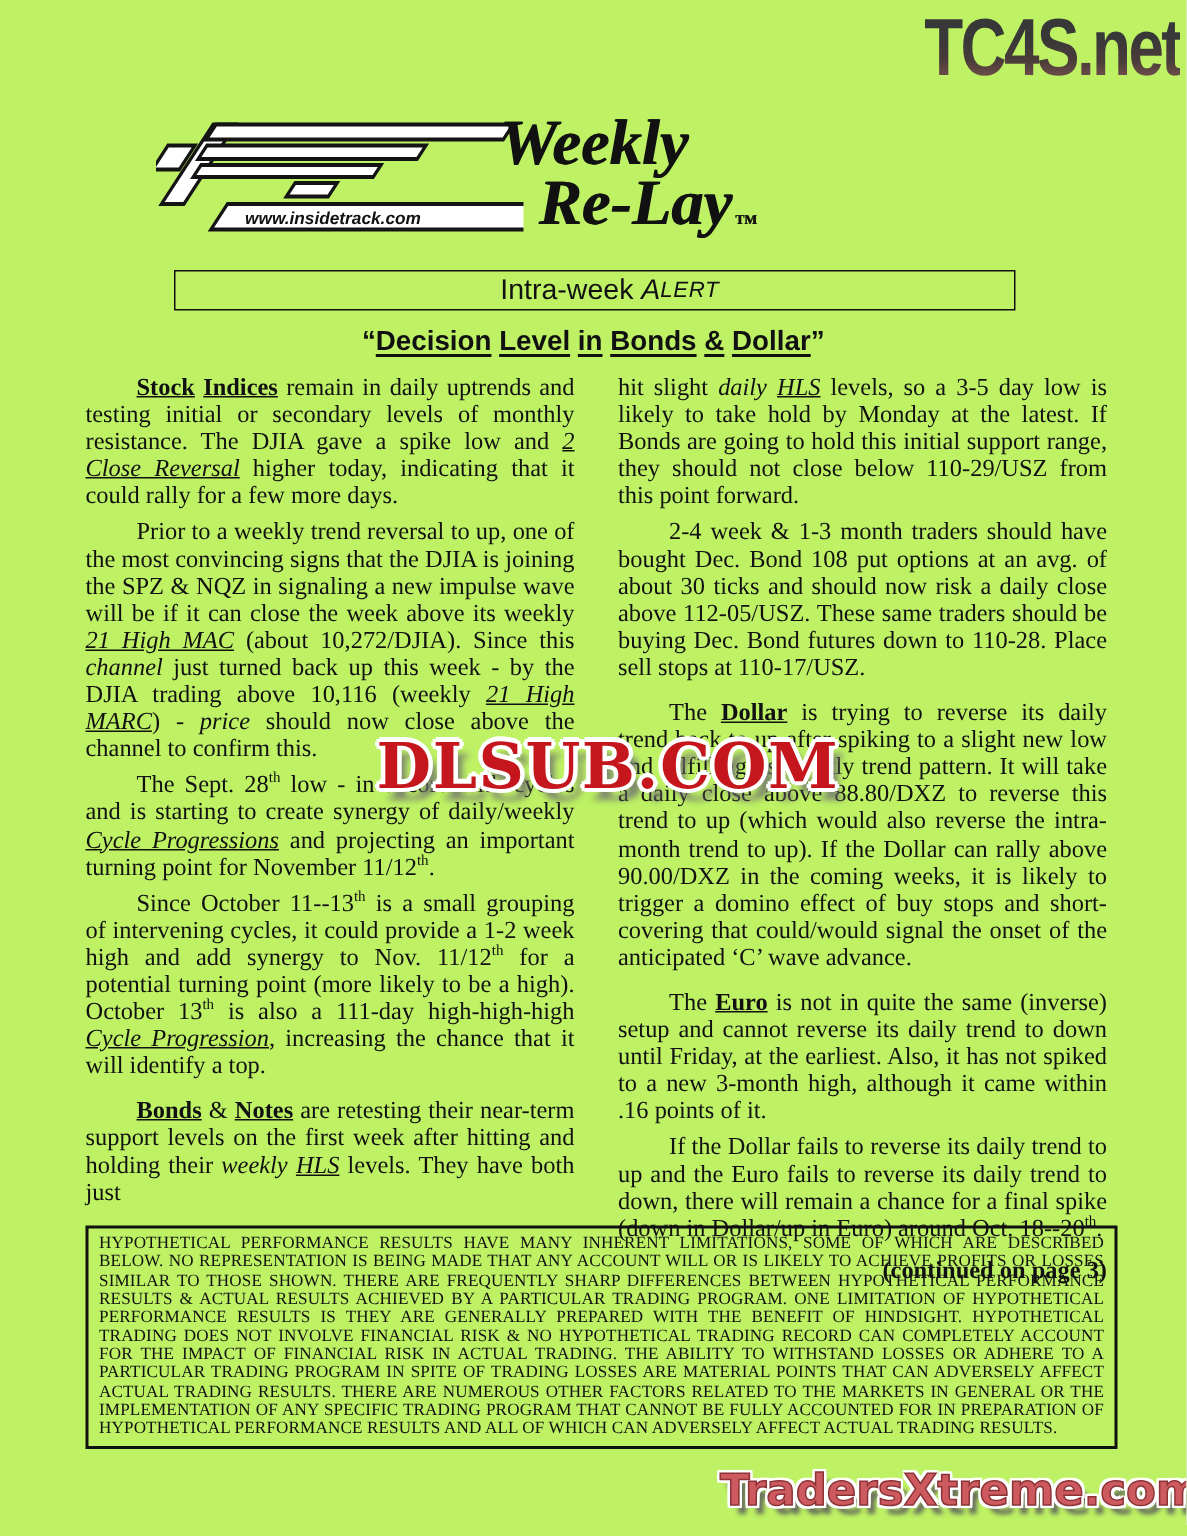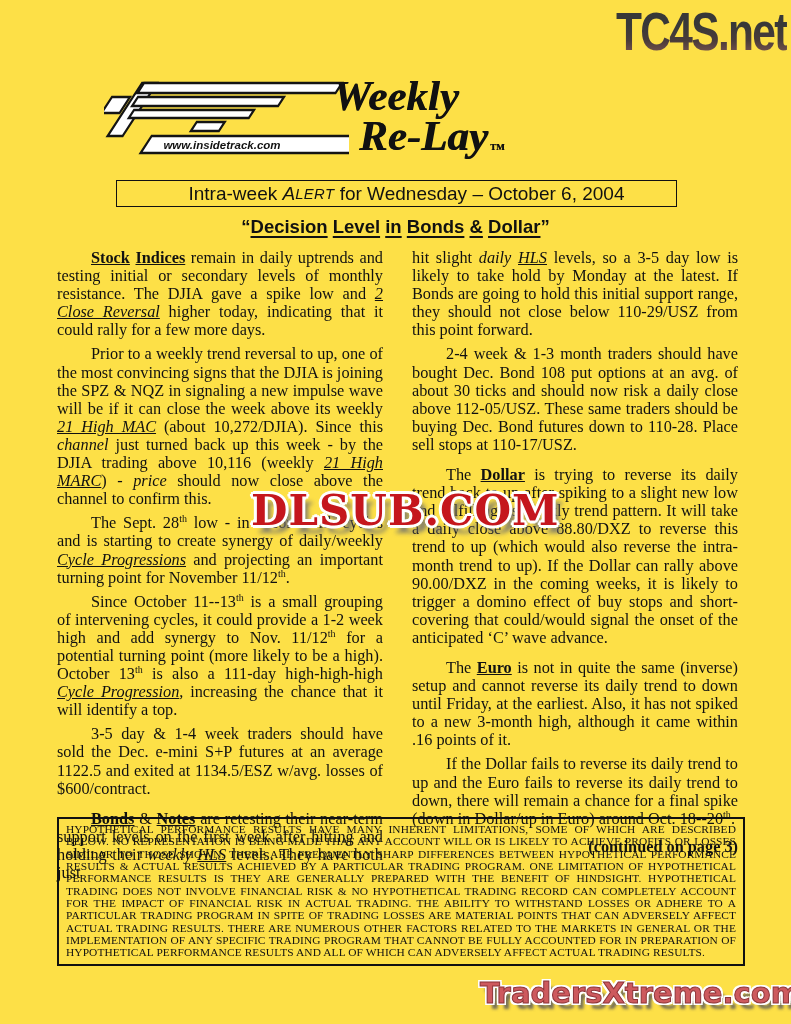--- a/index.html
+++ b/index.html
@@ -1,16 +1,16 @@
 <!DOCTYPE html>
 <html><head>
 <meta charset="utf-8">
 <style>
   html,body{margin:0;padding:0;background:#e8e8e8;}
-  .page{position:relative;width:791px;height:1024px;margin:0 auto;background:#fde047;overflow:hidden;
+  .page{position:relative;width:791px;height:1024px;margin:0 auto;background:#bef264;overflow:hidden;
         font-family:"Liberation Serif","DejaVu Serif",serif;color:#111;}
 
   
   .wm-top{position:absolute;top:0px;right:4px;font-family:"Liberation Sans","DejaVu Sans",sans-serif;
           font-weight:bold;font-size:50px;letter-spacing:-2px;transform:scale(.85,1.08);transform-origin:top right;
           color:#413734;}
   @supports (-webkit-background-clip:text){
     .wm-top{background:linear-gradient(#383838 40%,#4a3c3a 65%,#96625a 100%);
             -webkit-background-clip:text;background-clip:text;color:transparent;}
   }
@@ -86,31 +86,30 @@
       </g>
       <text x="118" y="69" text-anchor="middle" font-family="Liberation Sans, sans-serif" font-size="11.5" font-style="italic" font-weight="bold" fill="#111">www.insidetrack.com</text>
     </svg>
   </div>
 
   <div class="brand">
     <div class="l1">Weekly</div>
     <div class="l2"><span>Re-Lay</span><span class="tm">TM</span></div>
   </div>
 
-  <div class="banner"><span>Intra-week </span><span class="ri">A</span><span class="ri rsc">LERT</span><span> for Wednesday – October 6, 2004</span></div>
+  <div class="banner"><span>Intra-week </span><span class="ri">A</span><span class="ri rsc">LERT</span></div>
 
   <div class="headline"><span>“</span><span><span class="hw">Decision</span> <span class="hw">Level</span> <span class="hw">in</span> <span class="hw">Bonds</span> <span class="hw">&amp;</span> <span class="hw">Dollar</span></span><span>”</span></div>
 
   <div class="cols">
     <div class="col">
         <p class="indent"><span class="rb ru">Stock</span><span> </span><span class="rb ru">Indices</span><span> remain in daily uptrends and testing initial or secondary levels of monthly resistance. The DJIA gave a spike low and </span><span class="ri ru">2 Close Reversal</span><span> higher today, indicating that it could rally for a few more days.</span></p>
         <p class="indent"><span>Prior to a weekly trend reversal to up, one of the most convincing signs that the DJIA is joining the SPZ &amp; NQZ in signaling a new impulse wave will be if it can close the week above its weekly </span><span class="ri ru">21 High MAC</span><span> (about 10,272/DJIA). Since this </span><span class="ri">channel</span><span> just turned back up this week - by the DJIA trading above 10,116 (weekly </span><span class="ri ru">21 High MARC</span><span>) - </span><span class="ri">price</span><span> should now close above the channel to confirm this.</span></p>
         <p class="indent"><span>The Sept. 28</span><sup>th</sup><span> low - in accord with cycles and is starting to create synergy of daily/weekly </span><span class="ri ru">Cycle Progressions</span><span> and projecting an important turning point for November 11/12</span><sup>th</sup><span>.</span></p>
         <p class="indent"><span>Since October 11--13</span><sup>th</sup><span> is a small grouping of intervening cycles, it could provide a 1-2 week high and add synergy to Nov. 11/12</span><sup>th</sup><span> for a potential turning point (more likely to be a high). October 13</span><sup>th</sup><span> is also a 111-day high-high-high </span><span class="ri ru">Cycle Progression</span><span>, increasing the chance that it will identify a top.</span></p>
-        <p class="indent"><span>3-5 day &amp; 1-4 week traders should have sold the Dec. e-mini S+P futures at an average 1122.5 and exited at 1134.5/ESZ w/avg. losses of $600/contract.</span></p>
         <p class="indent sect"><span class="rb ru">Bonds</span><span> &amp; </span><span class="rb ru">Notes</span><span> are retesting their near-term support levels on the first week after hitting and holding their </span><span class="ri">weekly</span><span> </span><span class="ri ru">HLS</span><span> levels. They have both just</span></p>
       </div>
     <div class="col">
         <p><span>hit slight </span><span class="ri">daily</span><span> </span><span class="ri ru">HLS</span><span> levels, so a 3-5 day low is likely to take hold by Monday at the latest. If Bonds are going to hold this initial support range, they should not close below 110-29/USZ from this point forward.</span></p>
         <p class="indent"><span>2-4 week &amp; 1-3 month traders should have bought Dec. Bond 108 put options at an avg. of about 30 ticks and should now risk a daily close above 112-05/USZ. These same traders should be buying Dec. Bond futures down to 110-28. Place sell stops at 110-17/USZ.</span></p>
         <p class="indent sect"><span>The </span><span class="rb ru">Dollar</span><span> is trying to reverse its daily trend back to up after spiking to a slight new low and fulfilling its weekly trend pattern. It will take a daily close above 88.80/DXZ to reverse this trend to up (which would also reverse the intra-month trend to up). If the Dollar can rally above 90.00/DXZ in the coming weeks, it is likely to trigger a domino effect of buy stops and short-covering that could/would signal the onset of the anticipated ‘C’ wave advance.</span></p>
         <p class="indent sect"><span>The </span><span class="rb ru">Euro</span><span> is not in quite the same (inverse) setup and cannot reverse its daily trend to down until Friday, at the earliest. Also, it has not spiked to a new 3-month high, although it came within .16 points of it.</span></p>
         <p class="indent"><span>If the Dollar fails to reverse its daily trend to up and the Euro fails to reverse its daily trend to down, there will remain a chance for a final spike (down in Dollar/up in Euro) around Oct. 18--20</span><sup>th</sup><span>.</span></p>
         <p class="continued"><span class="rb">(continued on page 3)</span></p>
       </div>

